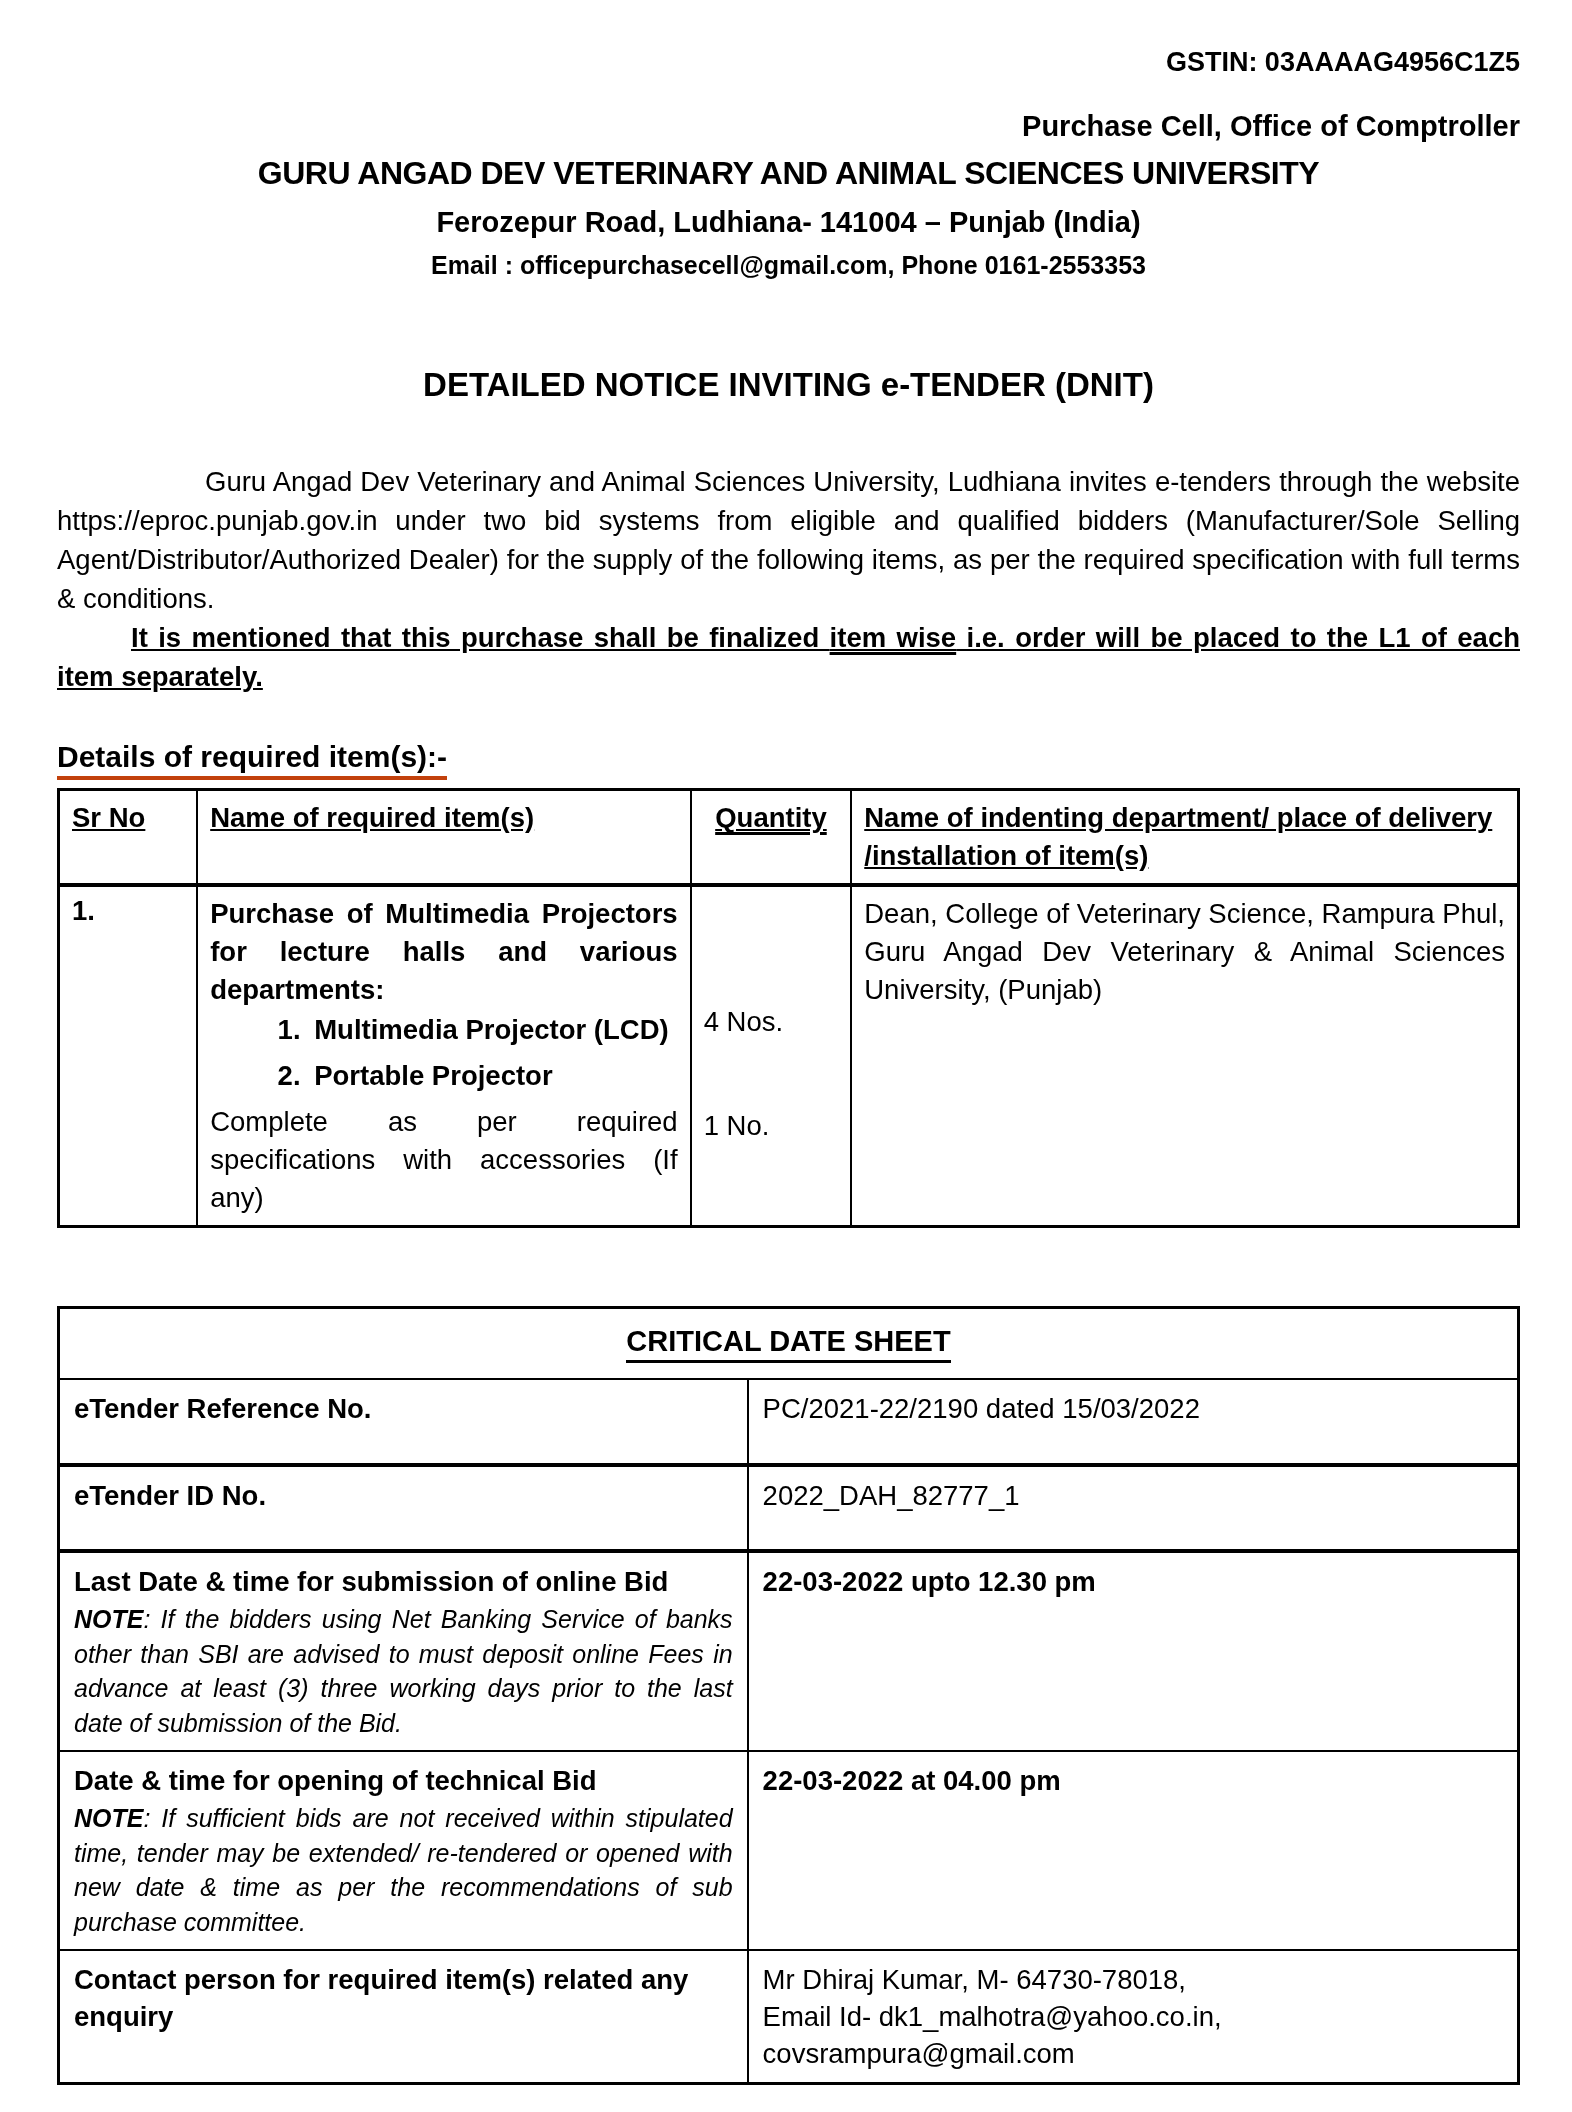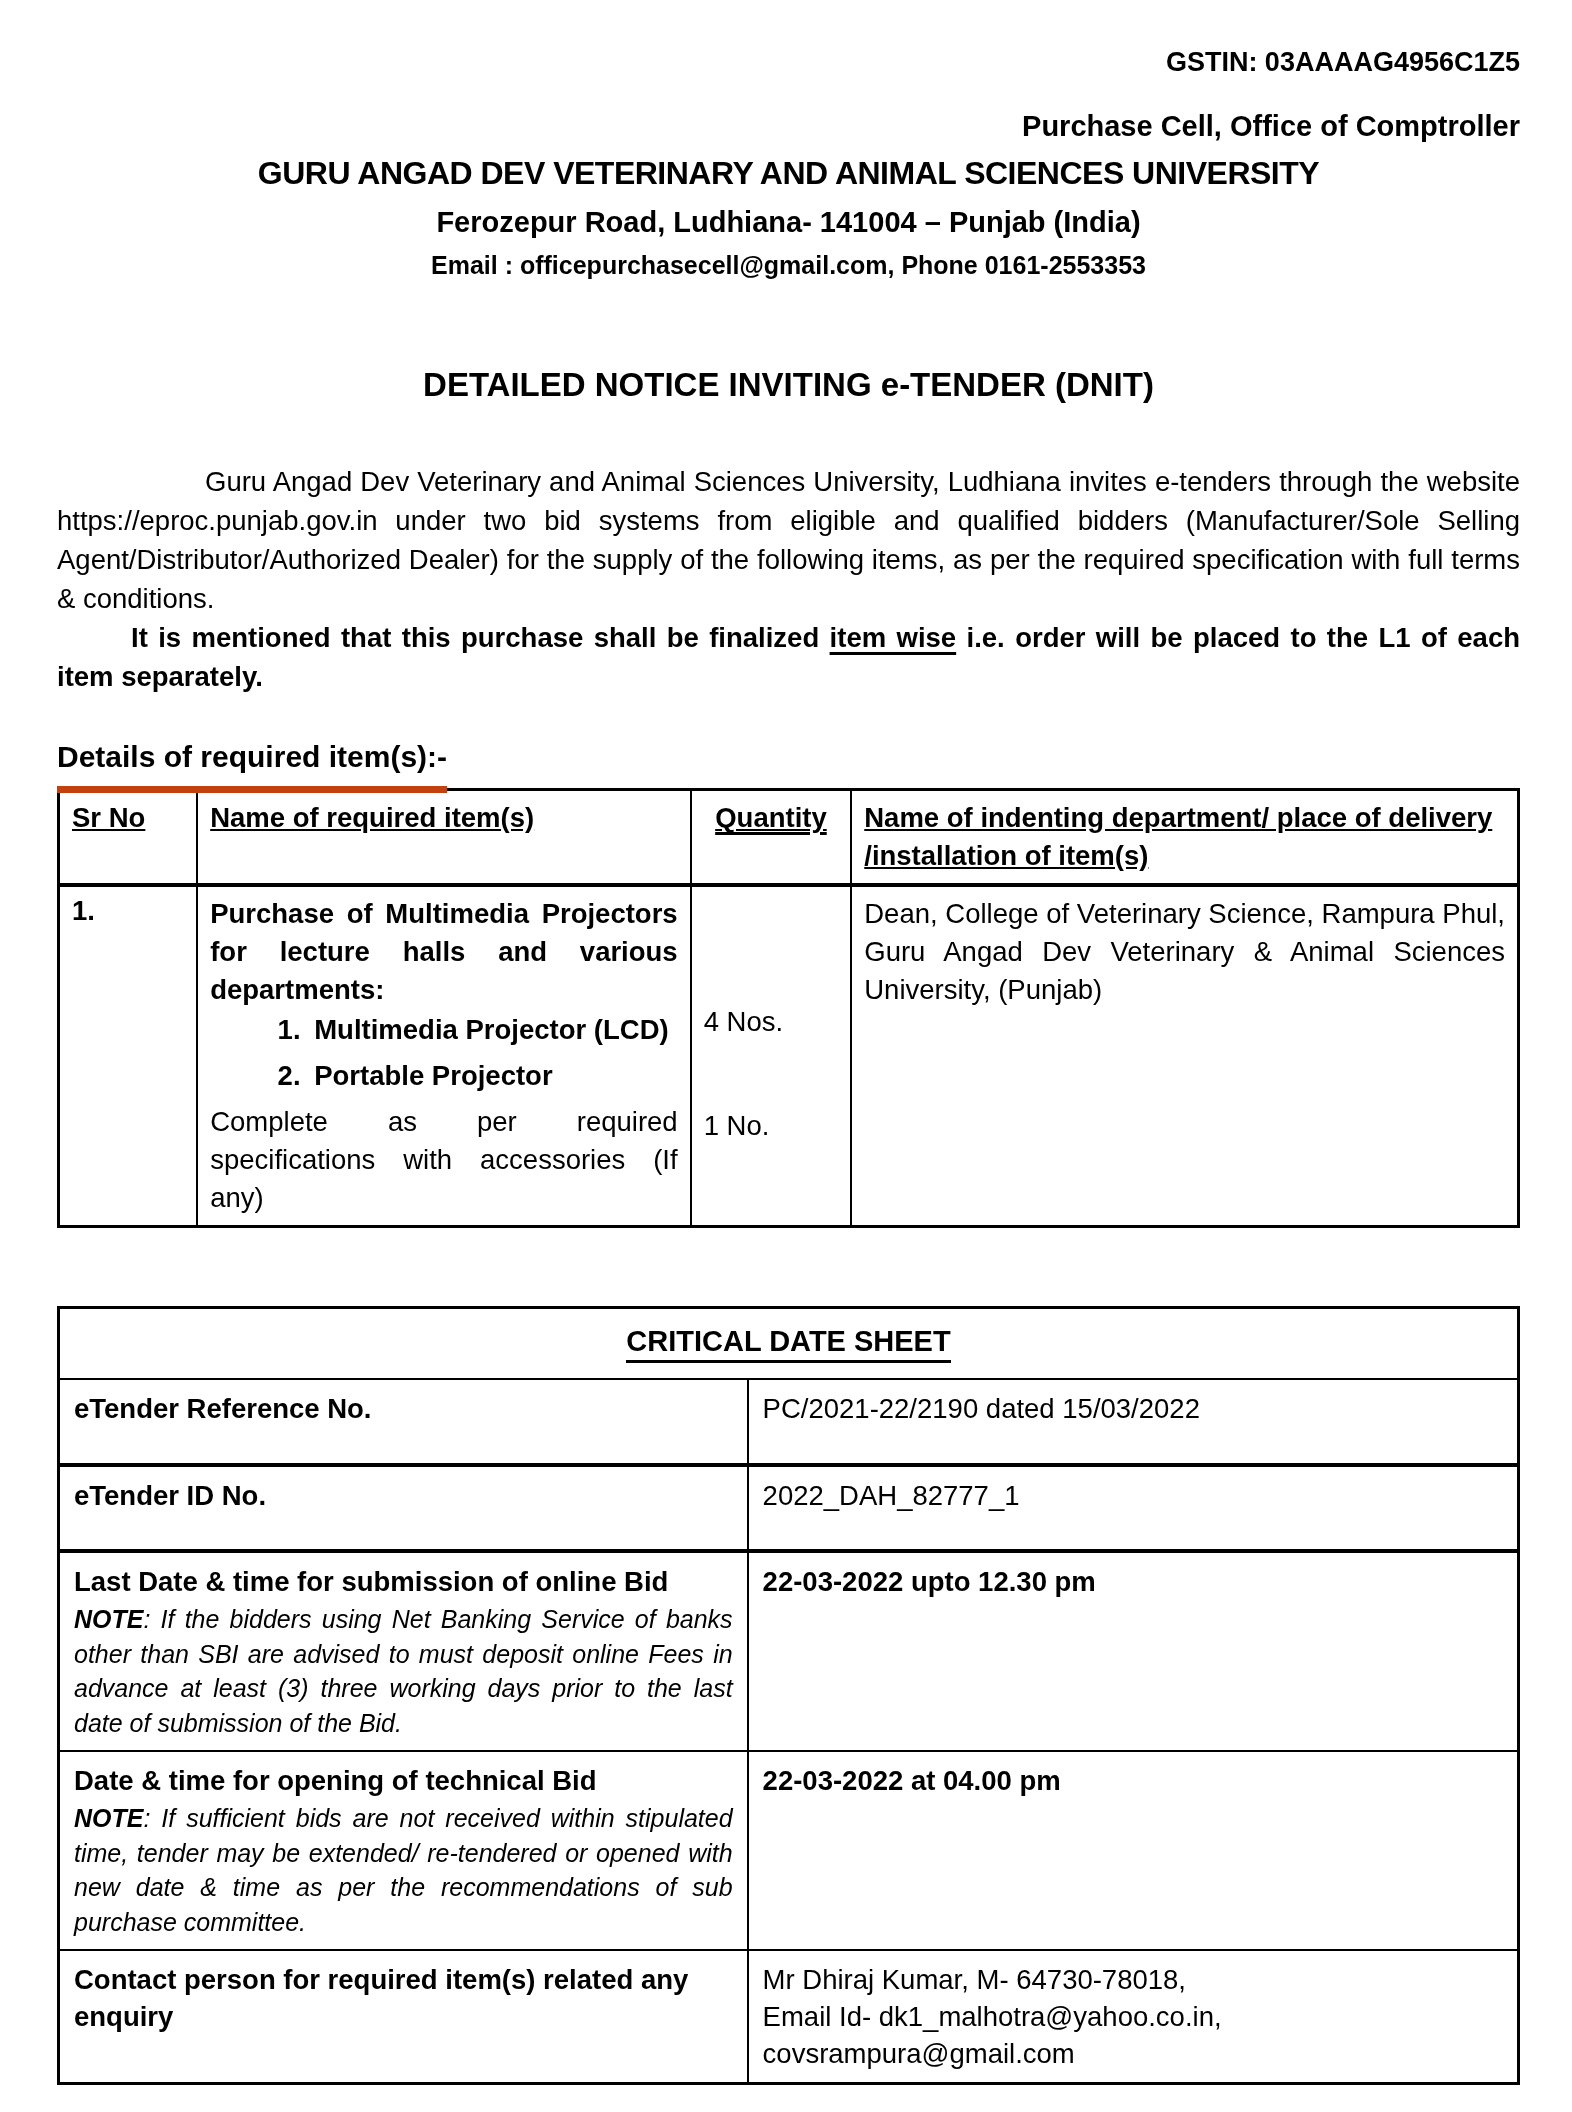--- a/index.html
+++ b/index.html
@@ -18,26 +18,26 @@
   .gstin { text-align: right; font-weight: bold; font-size: 27px; line-height: 32px; }
   .hdr-office   { text-align: right; font-weight: bold; font-size: 29px; margin-top: 32px; }
   .hdr-univ     { text-align: center; font-weight: bold; font-size: 32px; margin-top: 12px; letter-spacing: -0.5px; }
   .hdr-addr     { text-align: center; font-weight: bold; font-size: 29px; margin-top: 14px; }
   .hdr-contact  { text-align: center; font-weight: bold; font-size: 25px; margin-top: 12px; }
   .doc-title    { text-align: center; font-weight: bold; font-size: 33px; margin: 86px 0 0 0; }
 
   
   .para { font-size: 27.5px; line-height: 39px; text-align: justify; margin: 0; }
   .para-1 { margin-top: 58px; text-indent: 148px; }
-  .para-2 { font-weight: bold; text-indent: 74px; }
+  .para-2 { font-weight: bold; text-indent: 74px; text-decoration: underline; }
   .u-inline { text-decoration: underline; text-decoration-thickness: 2.5px; text-underline-offset: 5px; }
 
   
   .section-heading { margin-top: 44px; font-size: 30px; font-weight: bold; }
-  .section-heading .u-thick { border-bottom: 7px solid #c2410c; padding-bottom: 13px; }
+  .section-heading .u-thick { border-bottom: 4px solid #c2410c; padding-bottom: 3px; }
 
   
   table { border-collapse: collapse; width: 100%; table-layout: fixed; }
   .items-table { margin-top: 14px; font-size: 27.5px; border: 3px solid #000; }
   .items-table th, .items-table td { border: 2px solid #000; vertical-align: top; padding: 8px 12px; }
   .items-table thead th { border-bottom: 4px solid #000000; font-weight: bold; text-align: left; line-height: 38px; text-decoration: underline; }
   .items-table thead th.qty-h { text-align: center; }
   .col-sr   { width: 9.5%; }
   .col-name { width: 33.8%; }
   .col-qty  { width: 11%; }

